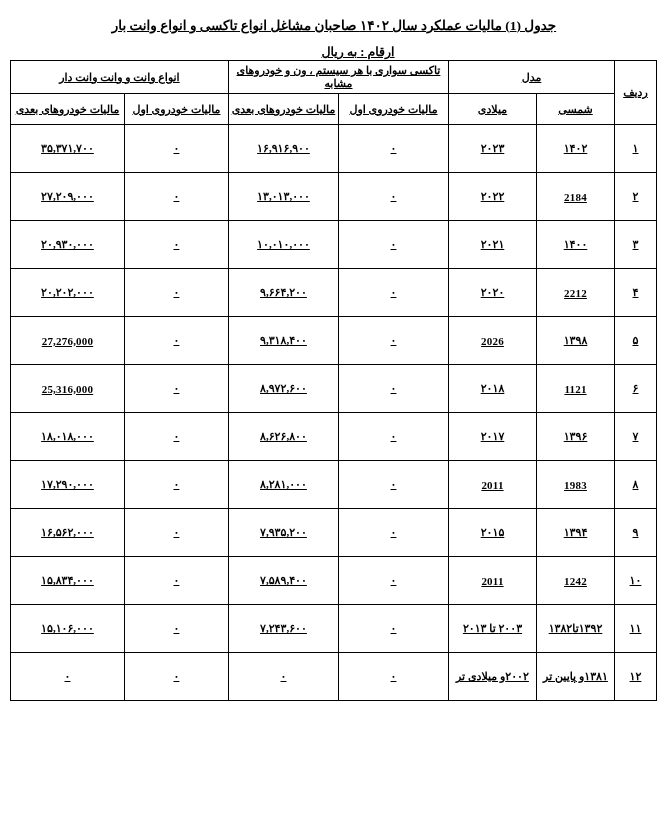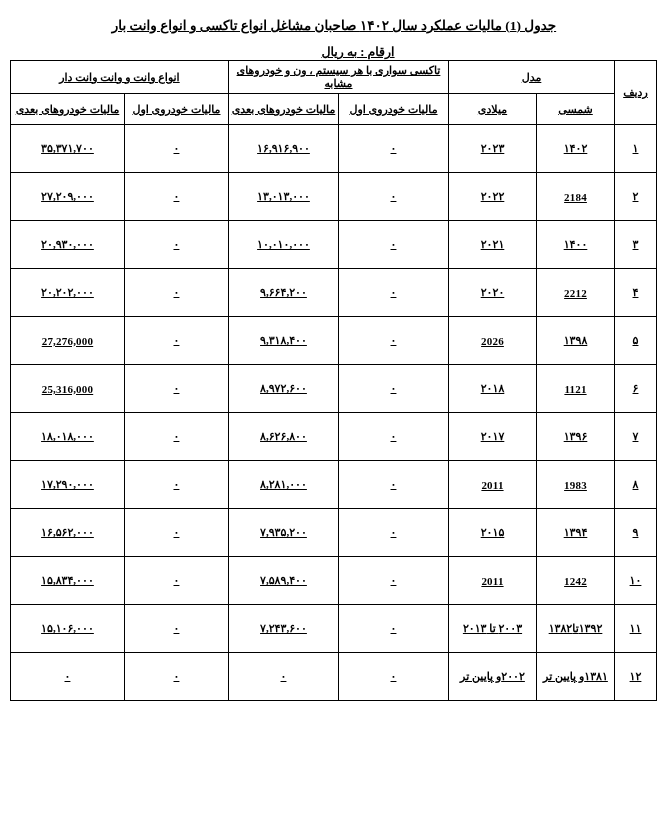--- a/index.html
+++ b/index.html
@@ -218,21 +218,21 @@
             <td>۱۳۹۲تا۱۳۸۲</td>
             <td>۲۰۰۳ تا ۲۰۱۳</td>
             <td class="dot-cell">۰</td>
             <td>۷,۲۴۳,۶۰۰</td>
             <td class="dot-cell">۰</td>
             <td>۱۵,۱۰۶,۰۰۰</td>
           </tr>
           <tr>
             <td>۱۲</td>
             <td>۱۳۸۱و پایین تر</td>
-            <td>۲۰۰۲و پایین تر</td>
+            <td>۲۰۰۲و میلادی تر</td>
             <td class="dot-cell">۰</td>
             <td class="dot-cell">۰</td>
             <td class="dot-cell">۰</td>
             <td class="dot-cell">۰</td>
           </tr>
         </tbody>
     </table>
   </div>
 
 </div>

